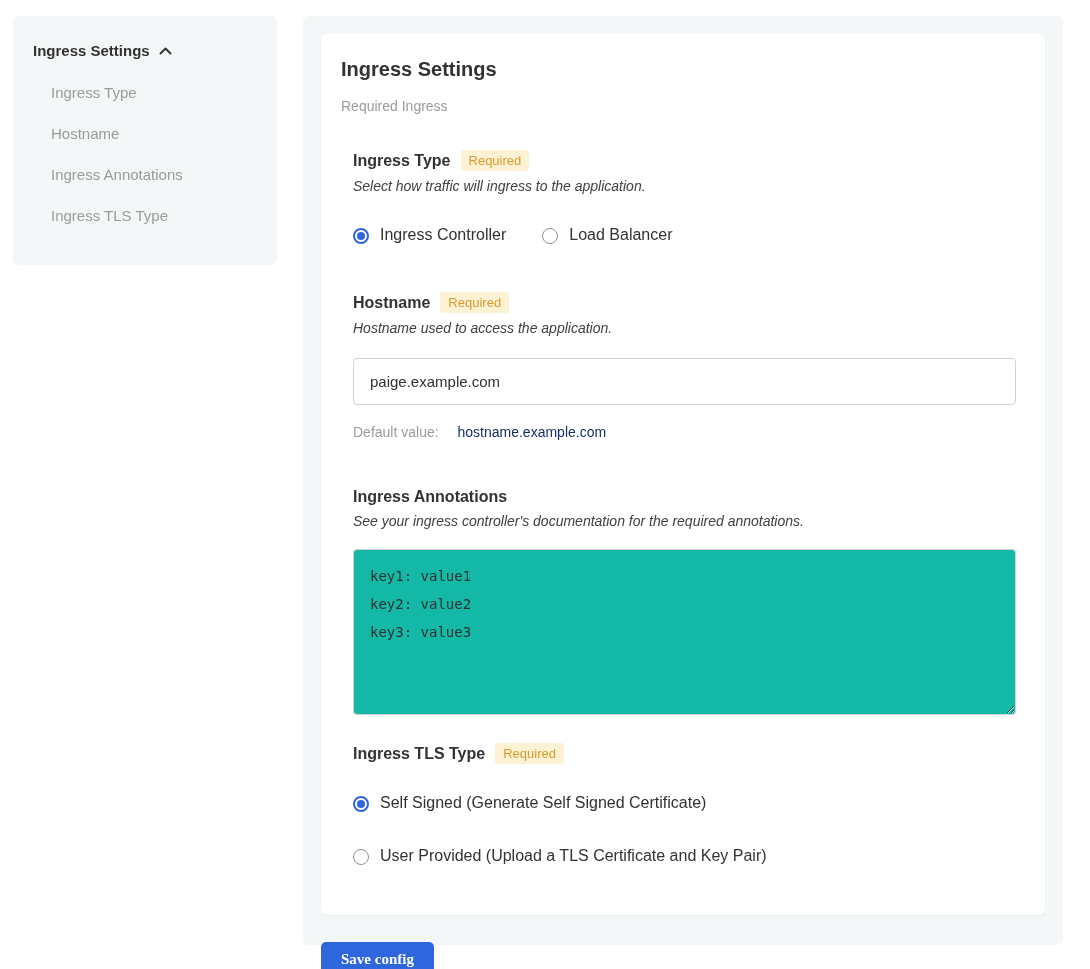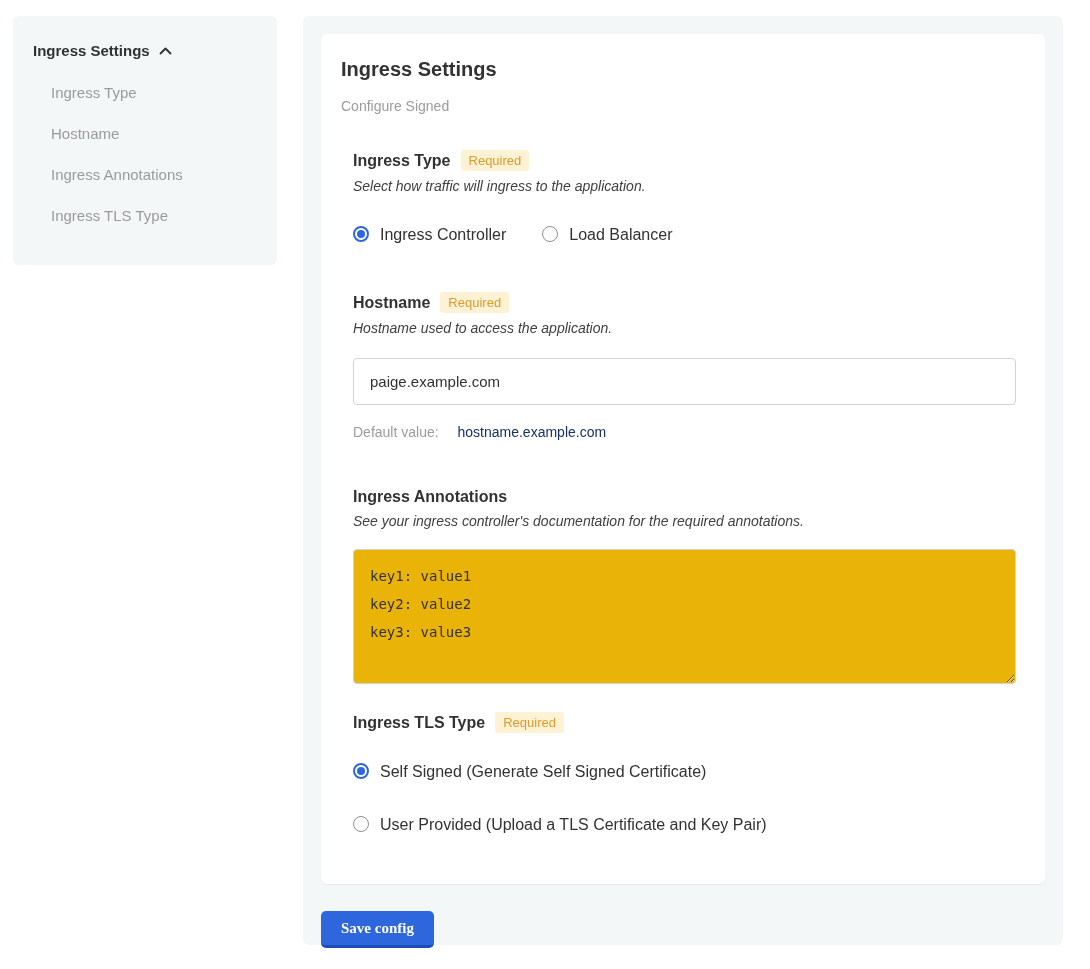--- a/index.html
+++ b/index.html
@@ -111,21 +111,21 @@
     margin-top: 32px;
   }
   .radio-stack {
     display: flex;
     flex-direction: column;
     gap: 35px;
     margin-top: 30px;
   }
   .radio-option {
     display: flex;
-    align-items: flex-start;
+    align-items: flex-end;
     gap: 11px;
     font-size: 16px;
     color: #323232;
     cursor: pointer;
   }
   .radio {
     width: 16px; height: 16px;
     border: 1px solid #8f8f8f;
     border-radius: 50%;
     background: #ffffff;
@@ -163,29 +163,29 @@
   }
   .default-line strong {
     color: #163166;
     font-weight: 400;
     margin-left: 15px;
   }
   .annotations-textarea {
     display: block;
     margin-top: 20px;
     width: 663px;
-    height: 135px;
+    height: 166px;
     border: 1px solid #d2d2d2;
     border-radius: 4px;
     padding: 12px 16px;
     font-family: "DejaVu Sans Mono", monospace;
     font-size: 14px;
     line-height: 28px;
     color: #323232;
-    background: #eab308;
+    background: #14b8a6;
     resize: both;
     outline: none;
   }
 
   
   .save-btn {
     margin-top: 27px;
     display: inline-block;
     background: #2e66dd;
     color: #ffffff;
@@ -216,21 +216,21 @@
     <li class="sidebar-item">Hostname</li>
     <li class="sidebar-item">Ingress Annotations</li>
     <li class="sidebar-item">Ingress TLS Type</li>
   </ul>
 </aside>
 
 <main class="panel">
   <div class="card">
 
     <h1 class="card-title">Ingress Settings</h1>
-    <p class="card-subtitle">Configure Signed</p>
+    <p class="card-subtitle">Required Ingress</p>
 
     <section class="section first">
       <div class="section-title-row">
         <span class="section-title">Ingress Type</span>
         <span class="required-badge">Required</span>
       </div>
       <p class="help-text">Select how traffic will ingress to the application.</p>
       <div class="radio-row">
         <label class="radio-option">
           <span class="radio checked"></span>

